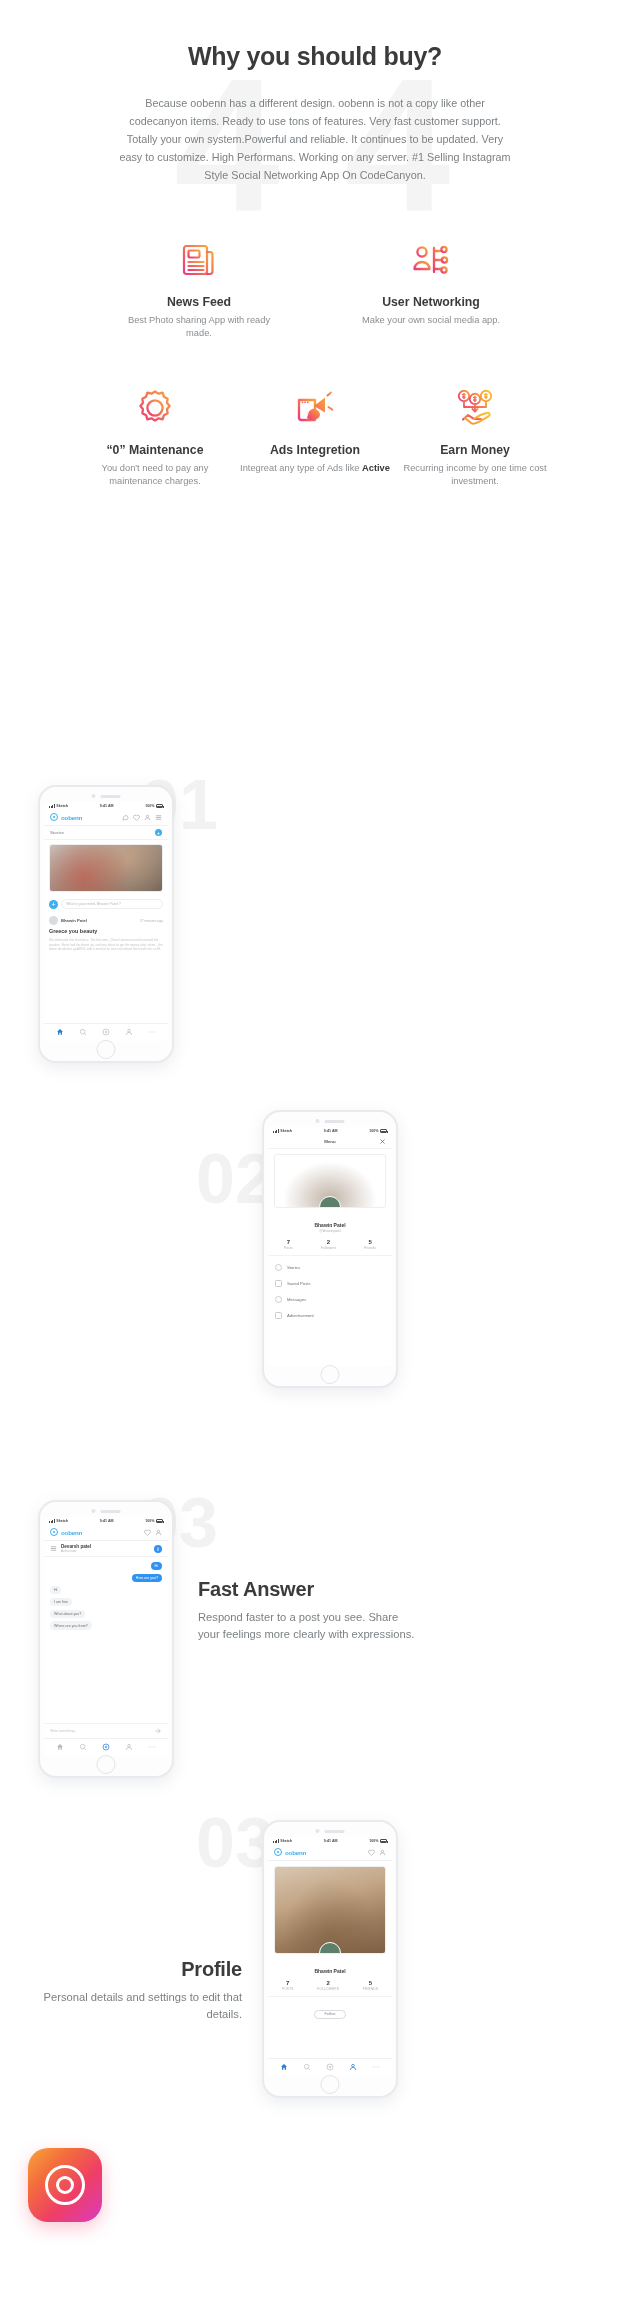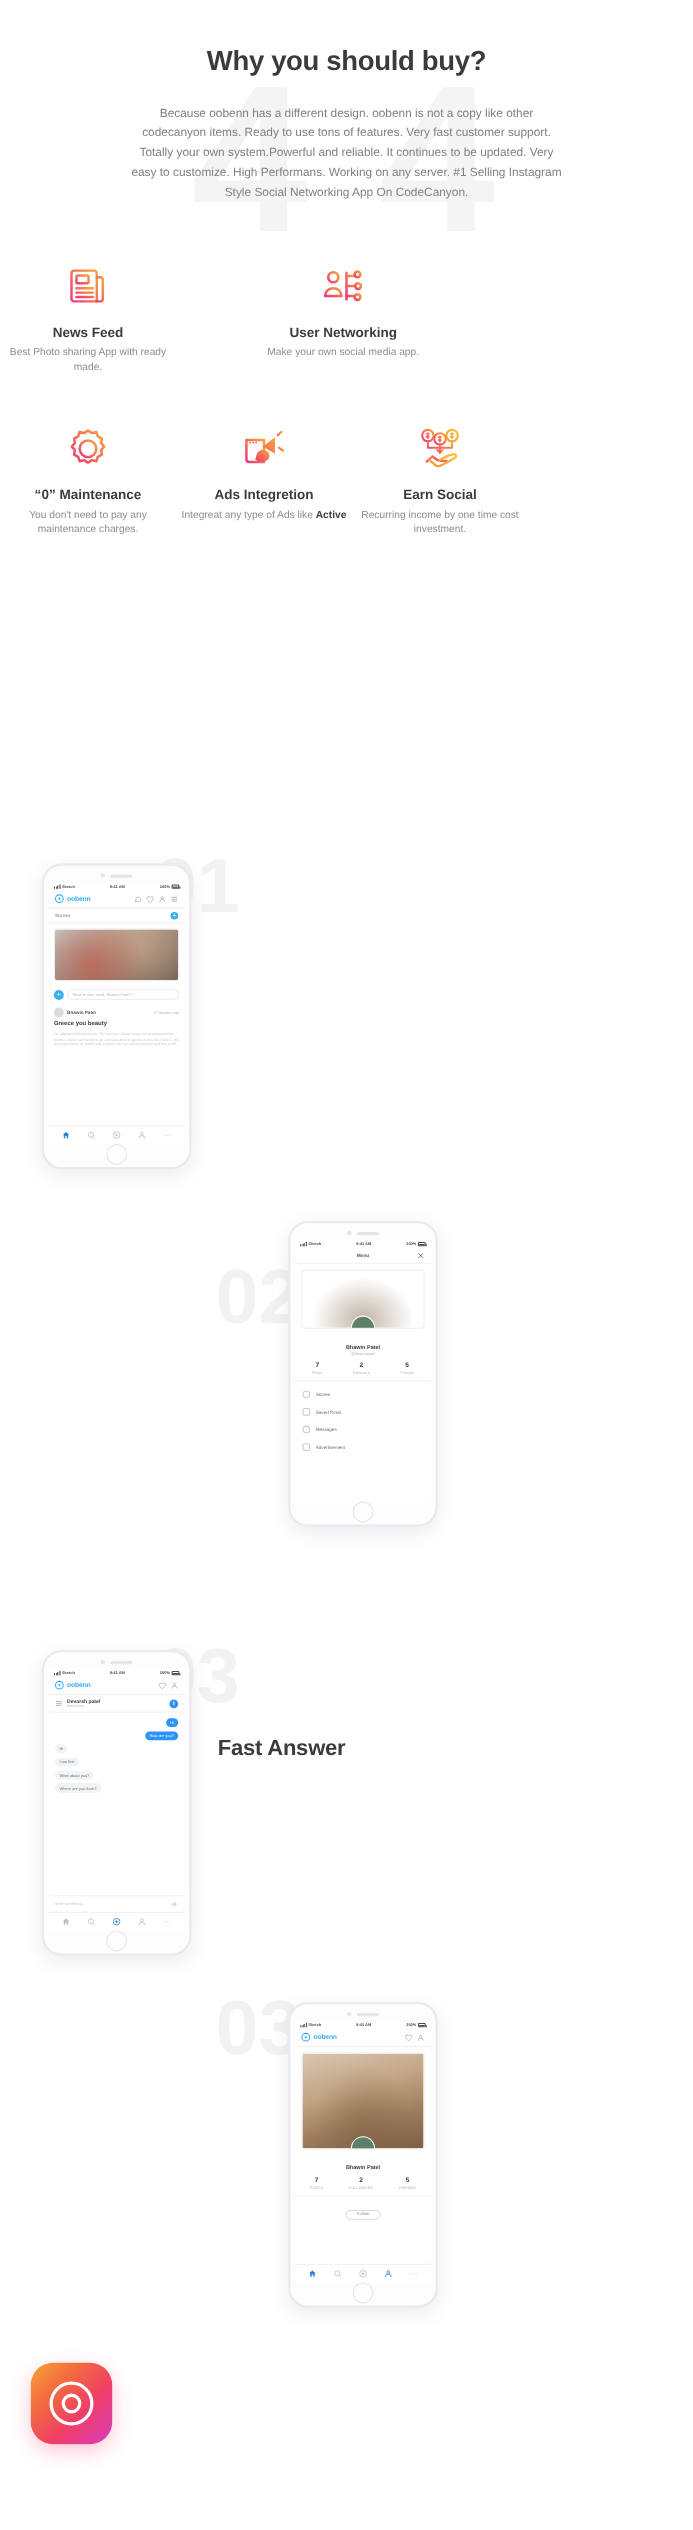--- a/index.html
+++ b/index.html
@@ -25,21 +25,21 @@
   .hero h1 {
     font-size: 25px; font-weight: 700; color: #3b3b3b; letter-spacing: -0.3px;
   }
   .hero p {
     margin: 23px auto 0; width: 400px;
     font-size: 10.8px; line-height: 18px; color: #7d8184; font-weight: 400;
   }
 
   
   .features { position: relative; z-index: 2; margin-top: 50px; }
-  .frow { display: flex; }
+  .frow { display: flex; justify-content: center; }
   .frow.r1 { gap: 72px; }
   .frow.r2 { margin-top: 42px; }
   .feat { width: 160px; text-align: center; }
   .feat .ico { height: 48px; display: flex; align-items: flex-end; justify-content: center; }
   .feat h3 {
     margin-top: 13px; font-size: 12.3px; font-weight: 700; color: #3b3b3b;
   }
   .feat p {
     margin-top: 5px; font-size: 9.3px; line-height: 13px; color: #8a8e91;
   }
@@ -328,21 +328,21 @@
               <path d="M12 16v5h11M34 16v5H23M23 19v6"></path>
               <path d="M20.4 22.8L23 25.6l2.6-2.8"></path>
             </g>
             <g fill="none" stroke="url(#g5)" stroke-width="2" stroke-linecap="round" stroke-linejoin="round">
               <path d="M11 33.5l5-4.5 5.5 3.5"></path>
               <path d="M16 29l6 4h7"></path>
             </g>
             <path d="M22 33c4-3 8.5-5.2 13.5-6.2 2-.4 3 2.2 1.2 3.3-4.6 2.8-9 5.5-13.6 7.3-1.8.7-3.8.2-5-1.2L13 32" fill="none" stroke="url(#g5y)" stroke-width="2" stroke-linecap="round" stroke-linejoin="round"></path>
           </svg>
         </div>
-        <h3>Earn Social</h3>
+        <h3>Earn Money</h3>
         <p>Recurring income by one time cost investment.</p>
       </div>
     </div>
   </section>
 
   <div class="bignum" style="left:140px; top:770px;">01</div>
 
   <div class="phone" style="left:38px; top:785px;">
     <div class="notch">
         <span class="cam"></span>
@@ -607,20 +607,21 @@
         <svg width="8" height="8" viewBox="0 0 24 24" fill="none" stroke="currentColor" stroke-width="2.6" stroke-linecap="round">
             <path d="M5 12h.01M12 12h.01M19 12h.01"></path>
           </svg>
       </div>
     </div>
     <div class="home"></div>
   </div>
 
   <div class="copy" style="left:198px; top:1578px; width:222px;">
     <h2>Fast Answer</h2>
+    <p>Respond faster to a post  you see. Share your feelings more clearly with expressions.</p>
   </div>
 
   <div class="bignum" style="left:196px; top:1808px;">03</div>
 
   <div class="phone" style="left:262px; top:1820px;">
     <div class="notch">
         <span class="cam"></span>
         <span class="spk"></span>
       </div>
     <div class="screen">
@@ -702,20 +703,24 @@
             <path d="M4 21a8 8 0 0 1 16 0"></path>
           </svg>
         <svg width="8" height="8" viewBox="0 0 24 24" fill="none" stroke="currentColor" stroke-width="2.6" stroke-linecap="round">
             <path d="M5 12h.01M12 12h.01M19 12h.01"></path>
           </svg>
       </div>
     </div>
     <div class="home"></div>
   </div>
 
+  <div class="copy right" style="left:30px; top:1958px; width:212px;">
+    <h2>Profile</h2>
+    <p>Personal details and settings to edit that details.</p>
+  </div>
 
   <div class="botlogo">
     <span class="o">
       <span class="i"></span>
     </span>
   </div>
 
 </div>
 
 </body></html>

